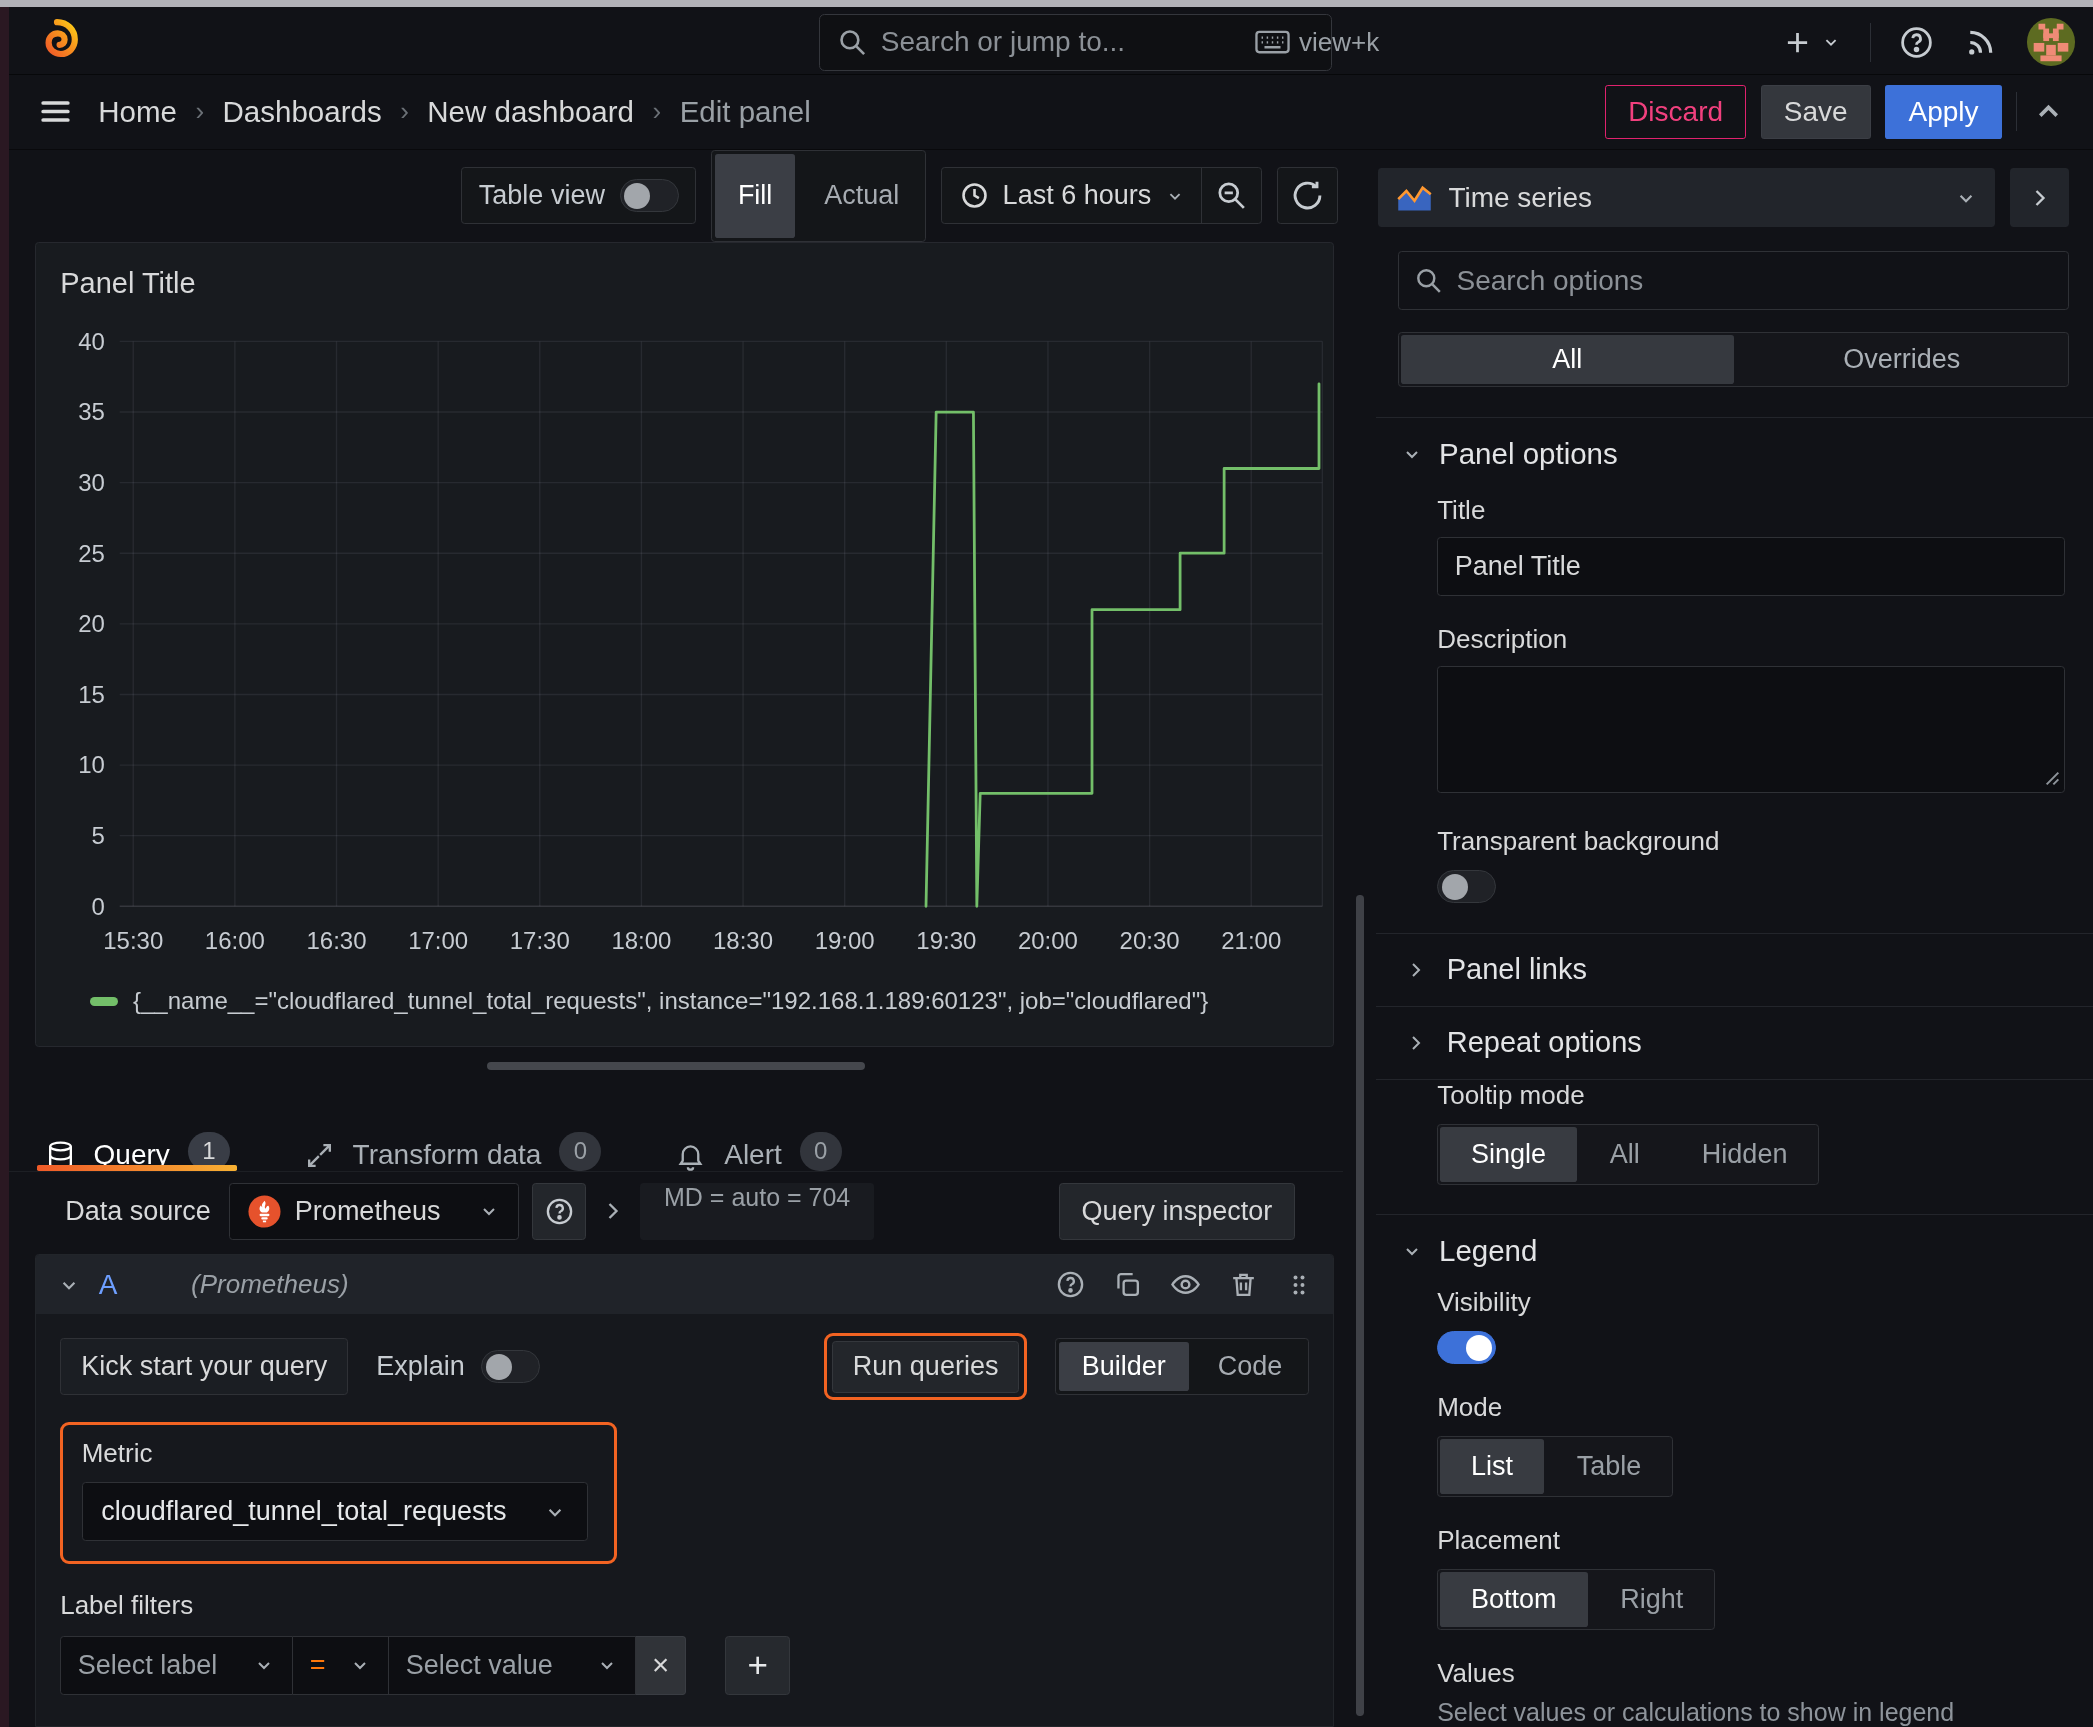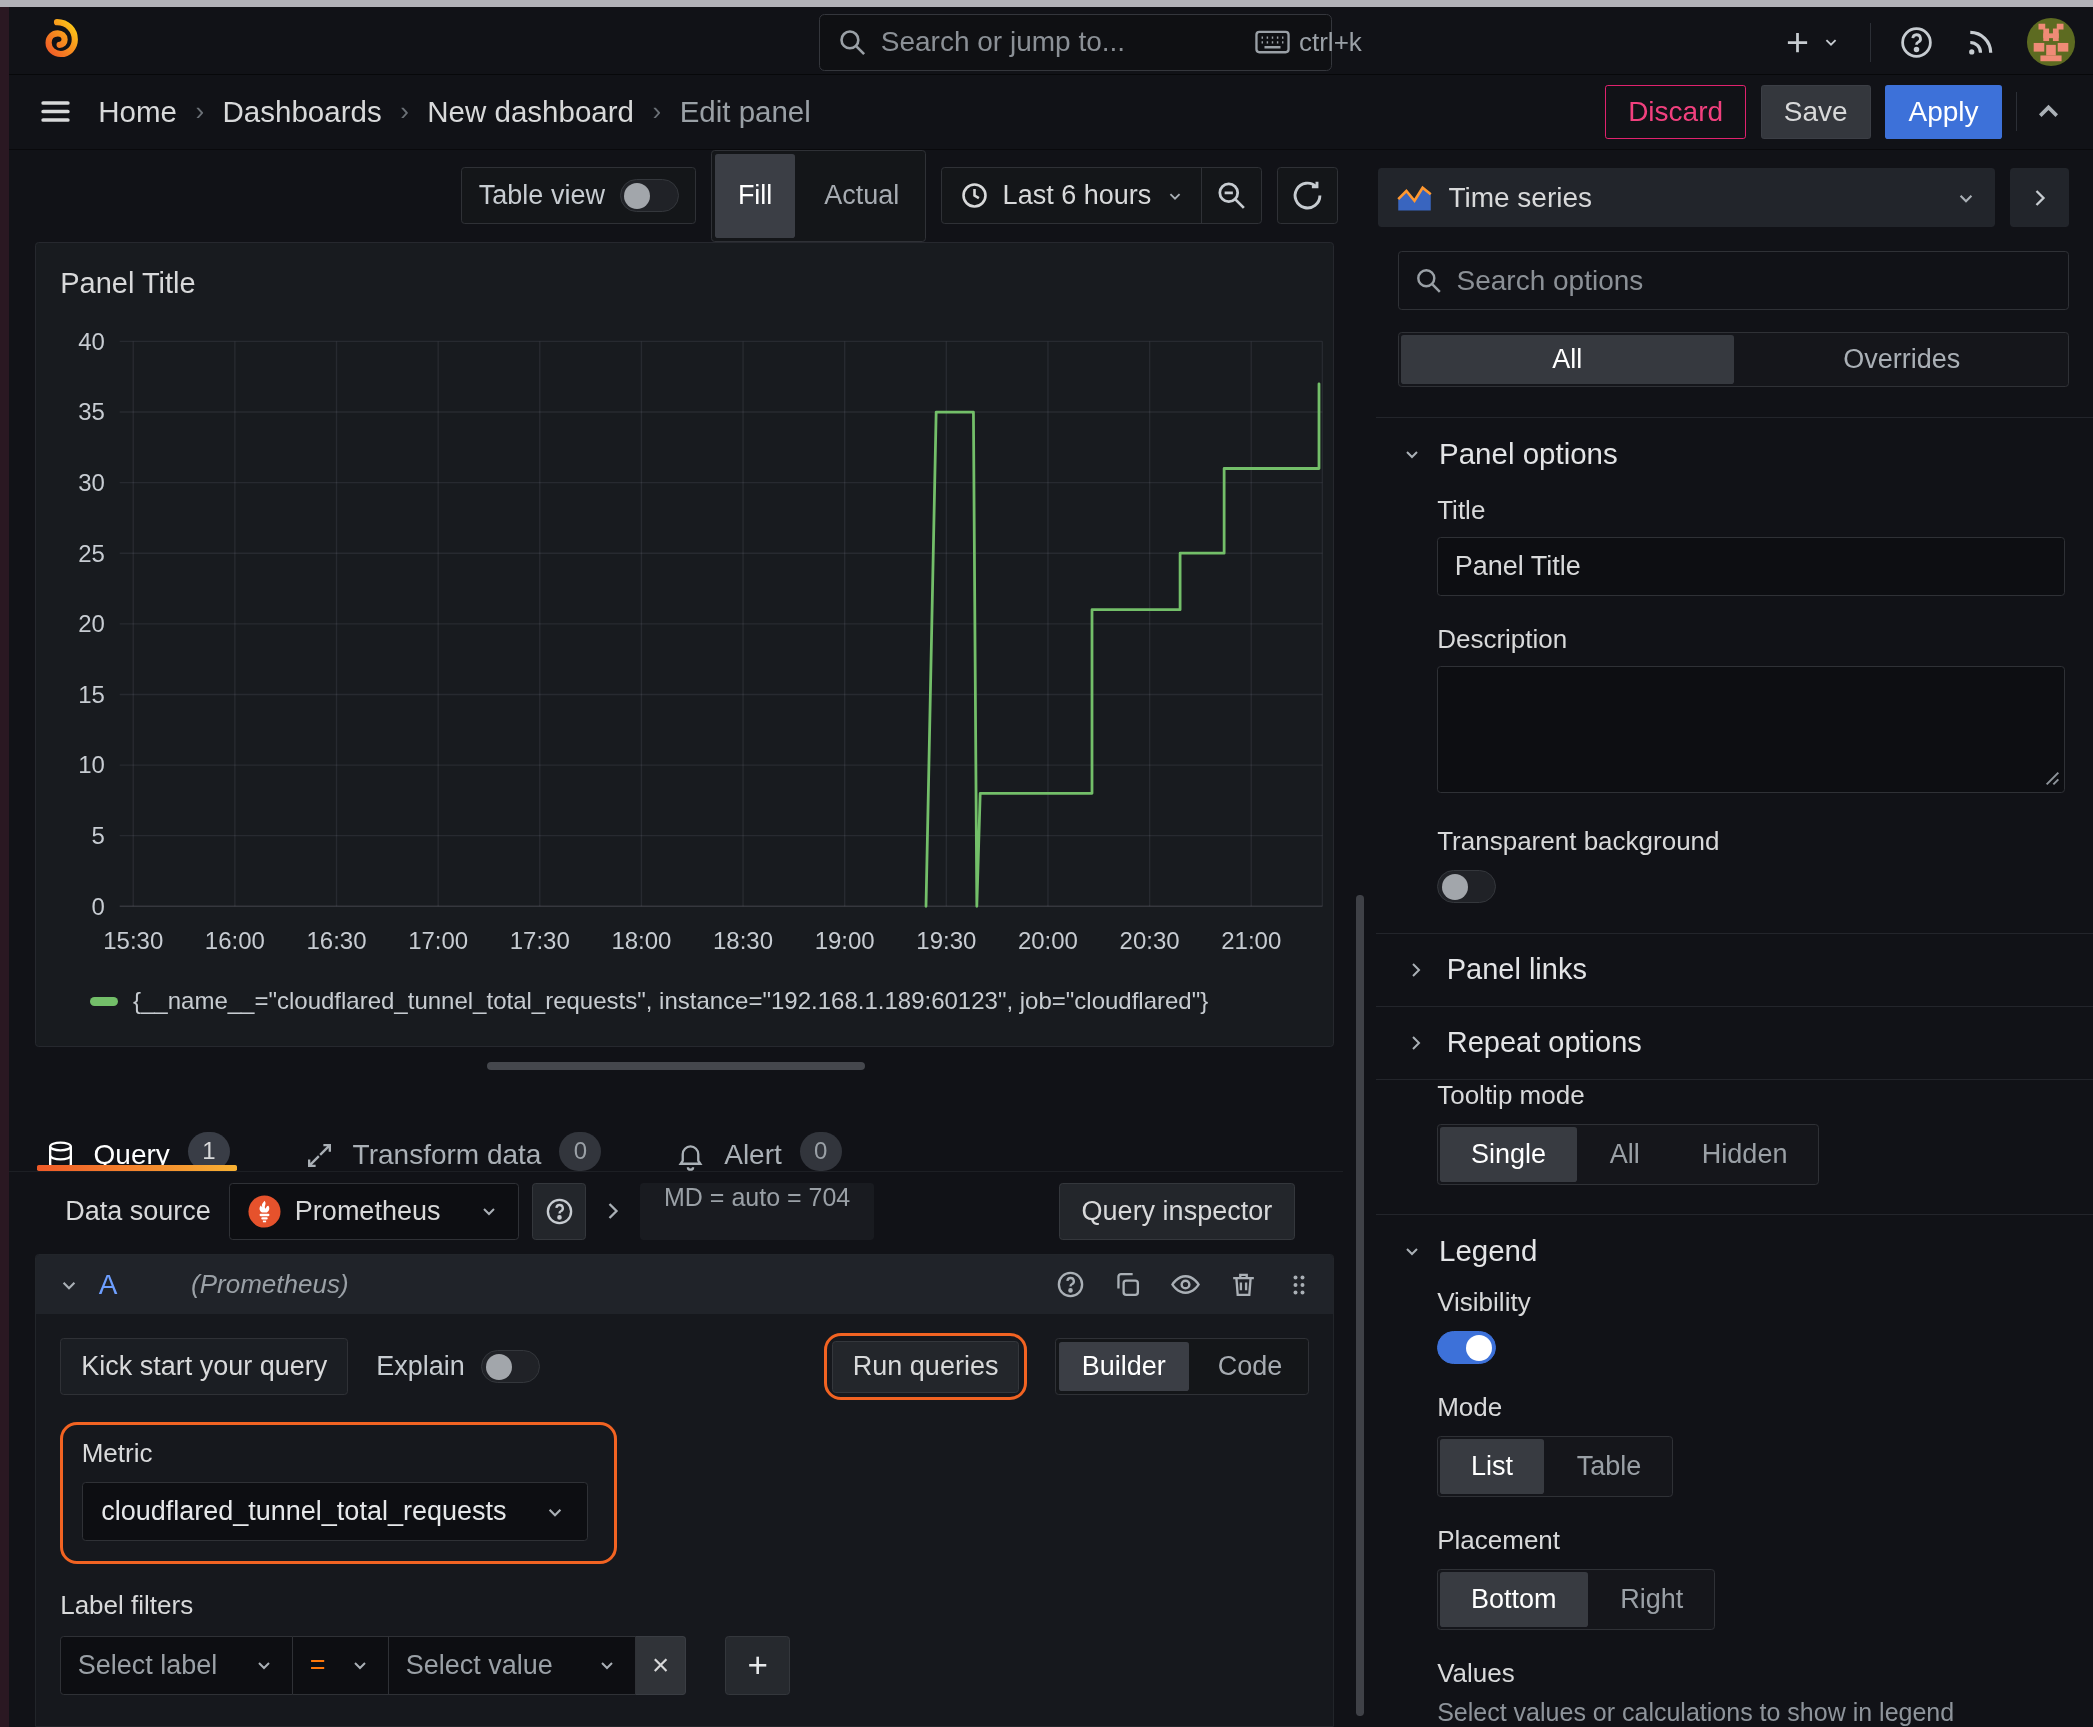--- a/index.html
+++ b/index.html
@@ -123,21 +123,21 @@
     gap:16.6px; padding:0 20px; flex:none; }
   .q-ref { color:#6e9fff; font-size:28px; font-weight:500; }
   .q-ds { color:#9aa0a6; font-size:26px; font-style:italic; margin-left:57px; }
   .q-icons { margin-left:auto; display:flex; align-items:center; gap:26px; }
   .q-body { padding:18.5px 24px; }
   .q-actions { display:flex; align-items:center; gap:28px; }
   .kickstart { height:57px; background:#1b1e23; border:0.9px solid #2f3136;
     border-radius:3.7px; display:flex; align-items:center; padding:0 20px;
     font-size:27px; color:#d8d9da; cursor:pointer; }
   .explain { display:flex; align-items:center; gap:16.6px; font-size:27px; color:#c7ccd1; }
-  .annot { border:3.7px solid #f26322; border-radius:17px; }
+  .annot { border:3.7px solid #f26322; border-radius:9px; }
   .run-annot { margin-left:auto; padding:4.6px; }
   .runbtn { height:52px; background:#23262b; border:0.9px solid #34373c;
     border-radius:3.7px; display:flex; align-items:center; padding:0 20px;
     font-size:27px; color:#d8d9da; cursor:pointer; }
   .bc-seg { height:57px; border:0.9px solid #2f3136; border-radius:3.7px;
     background:#141619; }
   .metric-annot { margin-top:22px; width:557px; padding:13px 18.5px 20px; }
   .field-label { font-size:26px; color:#d8d9da; }
   .metric-select { margin-top:13px; width:506px; height:59px; background:#0d0e12;
     border:0.9px solid #2f3136; border-radius:3.7px; display:flex; align-items:center;
@@ -228,21 +228,21 @@
             </svg>
         </span>
         <input placeholder="Search or jump to..." style="">
         <span class="shortcut">
           <span>
             <svg width="35" height="28" viewBox="0 0 24 16" fill="none" stroke="#9aa0a6" stroke-width="1.6">
                 <rect x="1" y="1" width="22" height="14" rx="2"></rect>
                 <path d="M4.5 5h1M8 5h1M11.5 5h1M15 5h1M18.5 5h1M4.5 8.3h1M8 8.3h1M11.5 8.3h1M15 8.3h1M18.5 8.3h1M6.5 11.6h11"></path>
               </svg>
           </span>
-          <span>ctrl+k</span>
+          <span>view+k</span>
         </span>
       </div>
       <div class="top-right">
         <span class="iconbtn">
           <svg width="33" height="33" viewBox="0 0 24 24" fill="none" stroke="#c7ccd1" stroke-width="2">
               <path d="M12 5v14M5 12h14"></path>
             </svg>
           <svg width="22" height="22" viewBox="0 0 24 24" fill="none" stroke="#c7ccd1" stroke-width="2">
               <path d="M7 10l5 5 5-5"></path>
             </svg>

